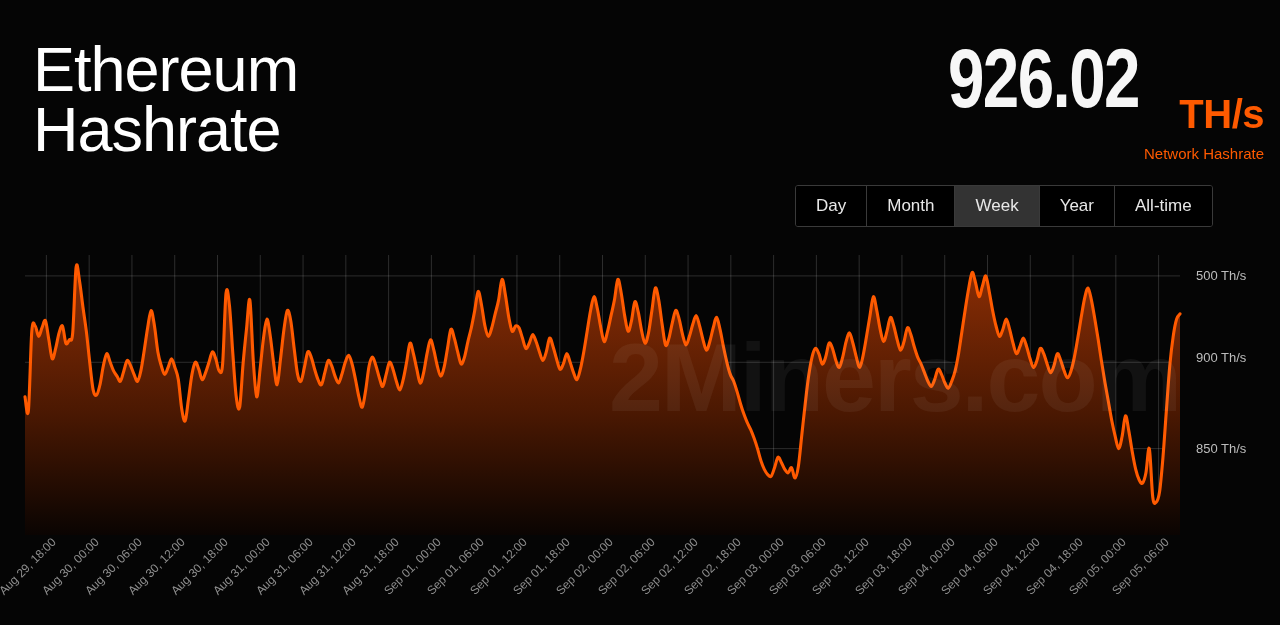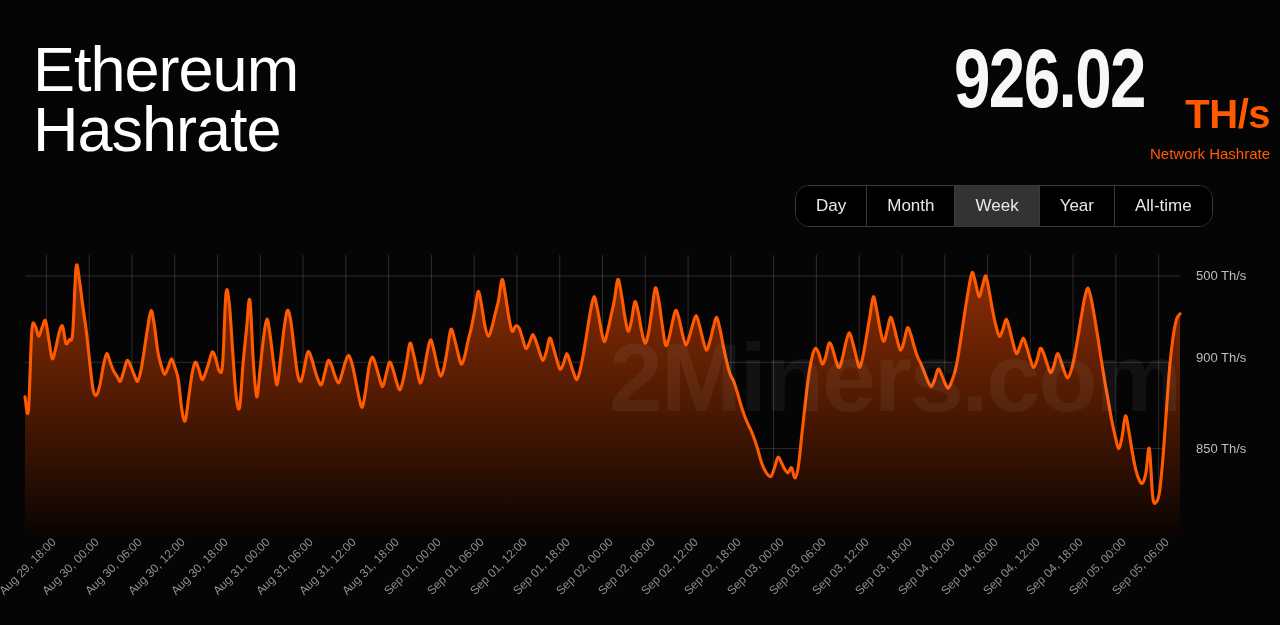--- a/index.html
+++ b/index.html
@@ -10,21 +10,21 @@
   }
 
   
   .header{position:absolute;left:0;top:0;width:1280px;height:250px;}
   .title{
     position:absolute;left:33px;top:40px;
     font-size:63px;line-height:0.95;font-weight:normal;
     color:#ffffff;letter-spacing:-1px;
     white-space:pre-line;
   }
-  .readout{position:absolute;right:0;top:36px;width:470px;height:120px;}
+  .readout{position:absolute;right:6px;top:36px;width:470px;height:120px;}
   .big-value{
     position:absolute;right:135px;top:0px;
     font-size:84px;line-height:84px;font-weight:bold;
     color:#f7f7f7;letter-spacing:-2px;
     transform:scaleX(0.78);transform-origin:right top;
     white-space:nowrap;
   }
   .unit{
     position:absolute;right:10px;top:58px;
     font-size:40px;line-height:40px;font-weight:bold;
@@ -33,21 +33,21 @@
   .unit-sub{
     position:absolute;right:10px;top:110px;
     font-size:15px;line-height:15px;font-weight:normal;
     color:#ff5a00;white-space:nowrap;
   }
 
   
   .tabs{
     position:absolute;left:795px;top:185px;
     height:40px;display:flex;
-    border:1px solid #3a3a3a;border-radius:14px;
+    border:1px solid #3a3a3a;border-radius:3px;
     overflow:hidden;background:#000;
   }
   .tab{
     display:flex;align-items:center;justify-content:center;
     height:40px;padding:0 20px;
     font-size:17px;color:#e8e8e8;background:#000;
     border-right:1px solid #3a3a3a;
     cursor:pointer;user-select:none;
     box-sizing:border-box;
   }

